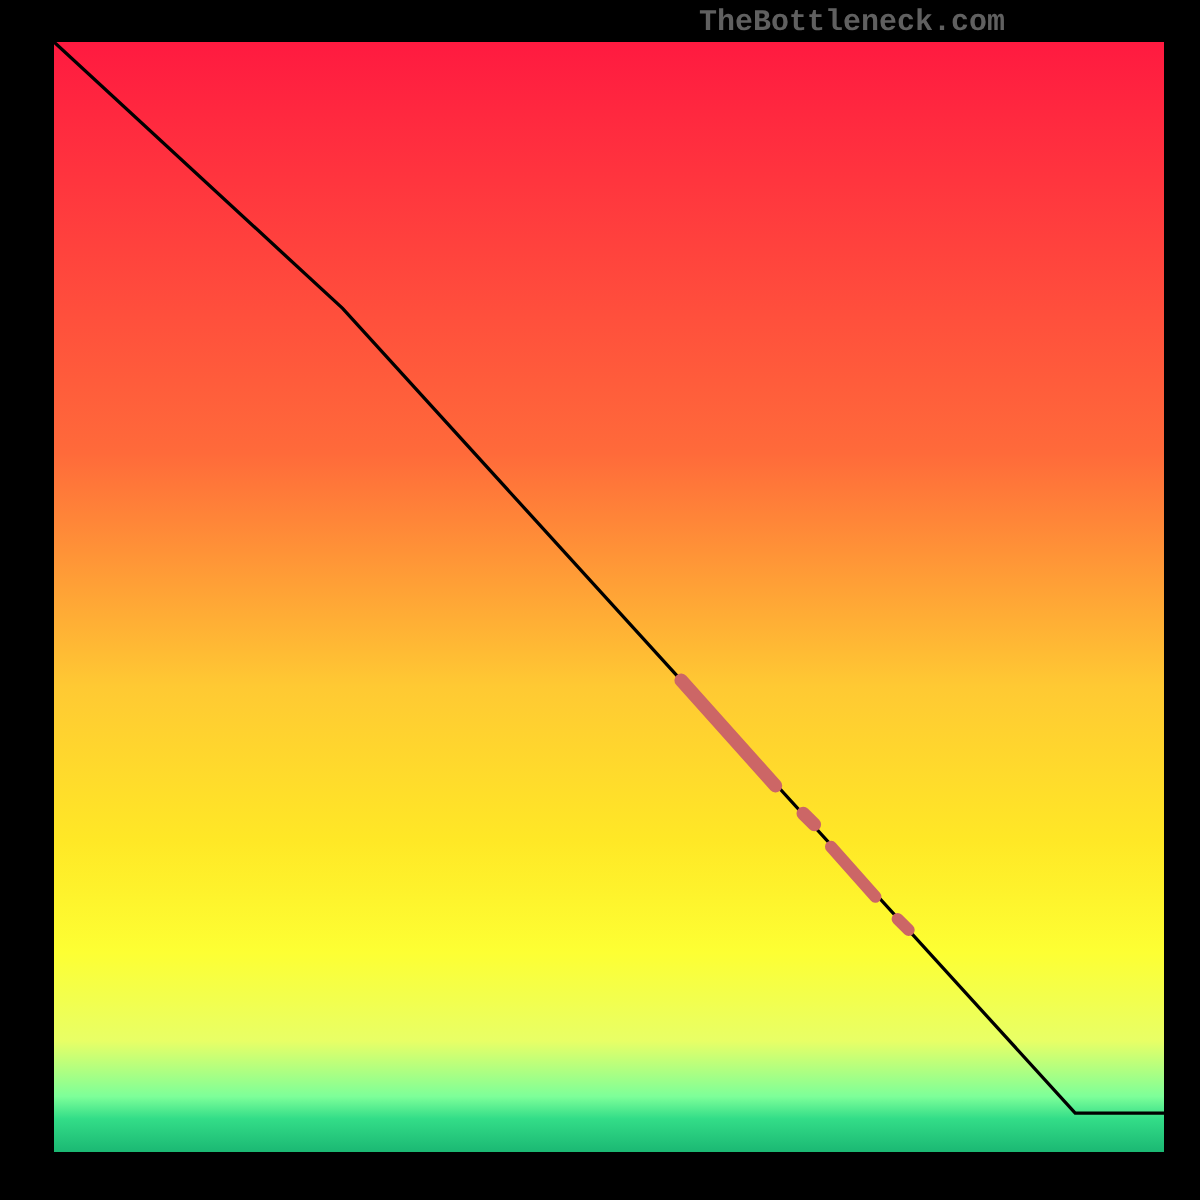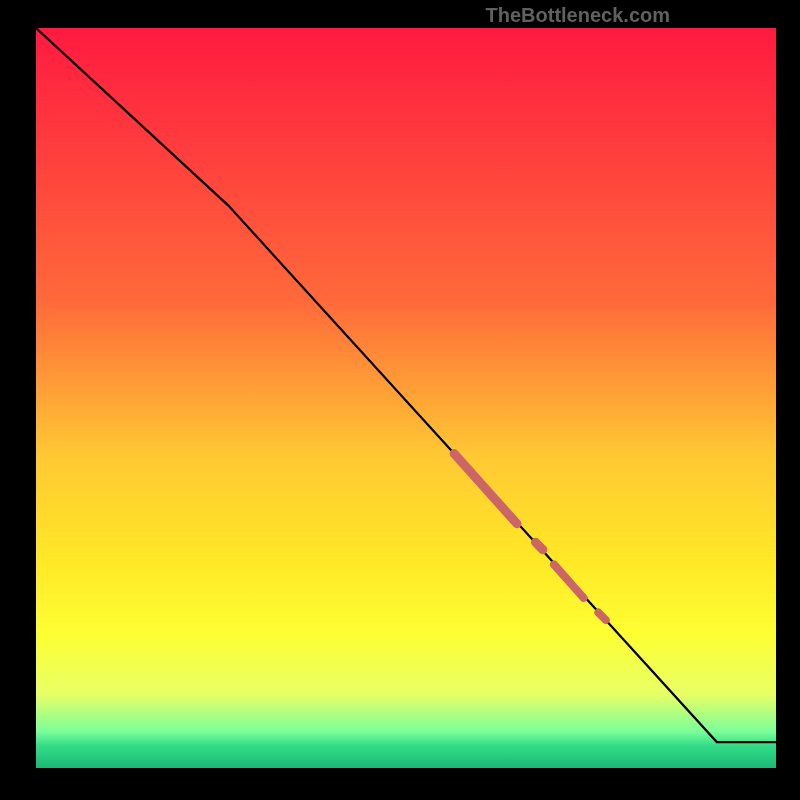--- a/index.html
+++ b/index.html
@@ -1,17 +1,17 @@
 <!DOCTYPE html>
 <html><head>
 <meta charset="utf-8">
 <style>
   * { margin: 0; padding: 0; box-sizing: border-box; }
   body { width: 800px; height: 800px; background: #000; position: relative; font-family: Arial, sans-serif; }
-  .container { width: 686px; height: 800px; position: relative; }
+  .container { width: 686px; height: 800px; position: relative; font-family: Liberation Mono, monospace; }
   .watermark { position: absolute; top: 4px; right: 16px; color: #606060; font-size: 20px; font-weight: bold; z-index: 10; }
   .plot-area { position: absolute; left: 36px; top: 28px; width: 740px; height: 740px; }
   .gradient-bg { width: 100%; height: 100%; position: absolute; }
   svg.overlay { position: absolute; left: 0; top: 0; width: 100%; height: 100%; }
 </style>
 </head>
 <body>
 
 <div class="container">
   <div class="watermark">TheBottleneck.com</div>

